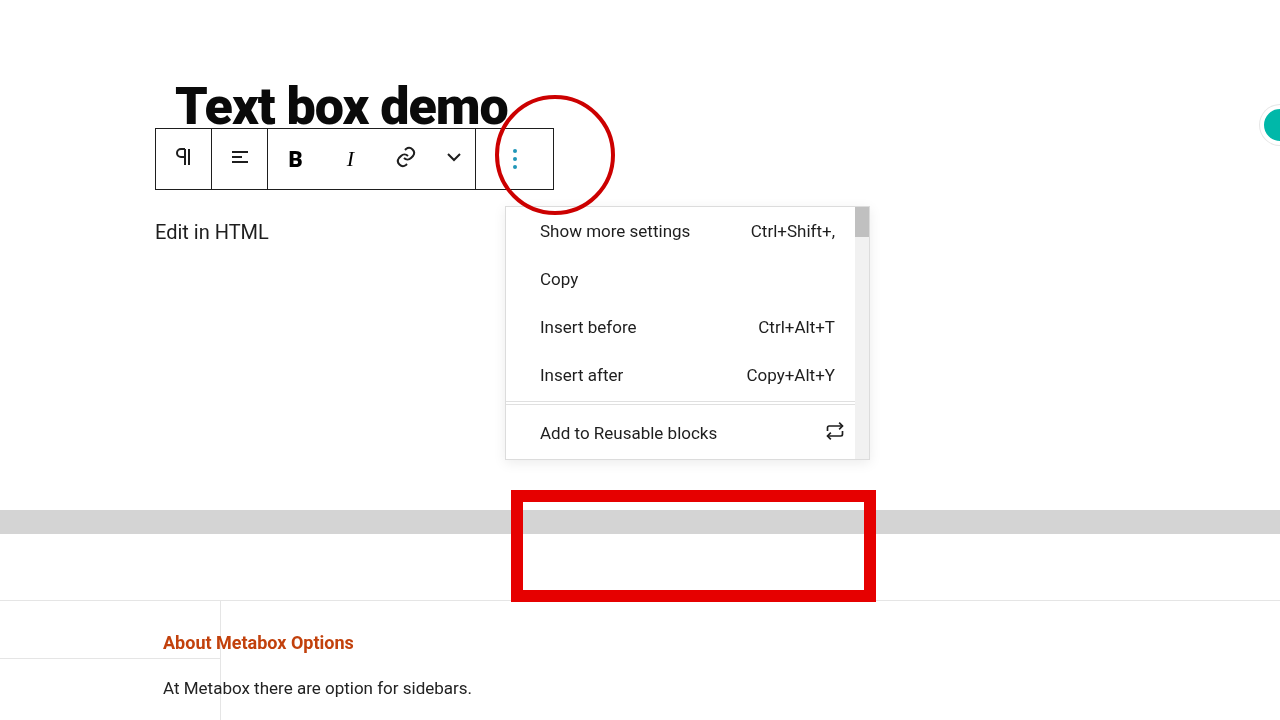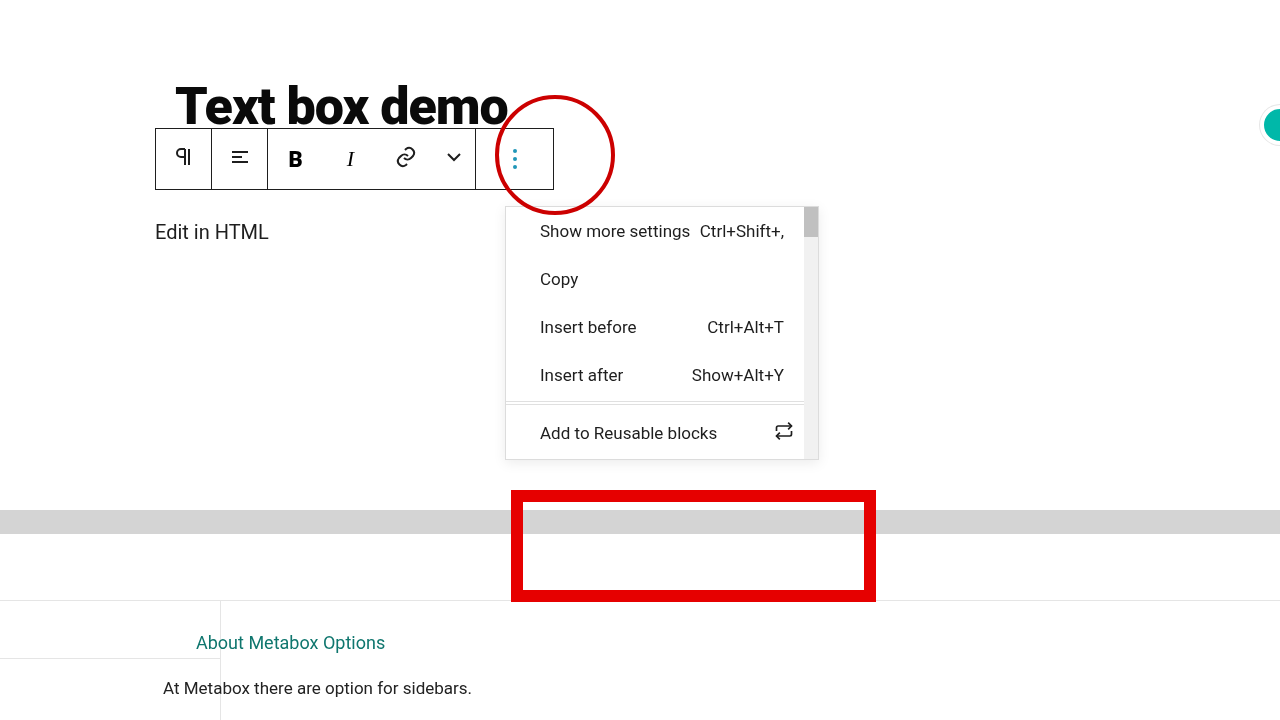--- a/index.html
+++ b/index.html
@@ -87,21 +87,21 @@
     width: 365px;
     height: 112px;
     border: 12px solid #e60000;
     pointer-events: none;
     z-index: 50;
   }
   .dropdown {
     position: absolute;
     left: 505px;
     top: 206px;
-    width: 314px;
+    width: 365px;
     background: #fff;
     border: 1px solid #dcdcdc;
     box-shadow: 0 3px 12px rgba(0,0,0,0.08);
     z-index: 30;
   }
   .dd-scroll {
     position: absolute;
     right: 0;
     top: 0;
     bottom: 0;
@@ -145,23 +145,22 @@
     position:absolute; left:0; top:658px; width:220px; height:1px; background:#e5e5e5;
   }
   .vline {
     position:absolute; left:220px; top:600px; width:1px; height:120px; background:#e5e5e5;
   }
   .metabox-heading {
     position: absolute;
     left: 163px;
     top: 632px;
     font-size: 18px;
-    font-weight: 400;
-    color: #0f766e;
-    margin-left: 33px;
+    font-weight: 700;
+    color: #c2410c;
   }
   .metabox-desc {
     position: absolute;
     left: 163px;
     top: 678px;
     font-size: 17px;
     color: #222;
   }
   .right-pill {
     position: absolute;
@@ -240,21 +239,21 @@
   </div>
   <div class="dd-item">
     <span>Copy</span>
   </div>
   <div class="dd-item">
     <span>Insert before</span>
     <span class="dd-shortcut">Ctrl+Alt+T</span>
   </div>
   <div class="dd-item">
     <span>Insert after</span>
-    <span class="dd-shortcut">Show+Alt+Y</span>
+    <span class="dd-shortcut">Copy+Alt+Y</span>
   </div>
   <div class="dd-sep"></div>
   <div class="dd-sep"></div>
   <div class="dd-item has-icon">
     <span>Add to Reusable blocks</span>
     <span class="swap-icon">
       <svg viewBox="0 0 24 24" fill="none" stroke="#1e1e1e" stroke-width="2">
           <path d="M17 2l4 4-4 4"></path>
           <path d="M3 12V8a2 2 0 012-2h16"></path>
           <path d="M7 22l-4-4 4-4"></path>

